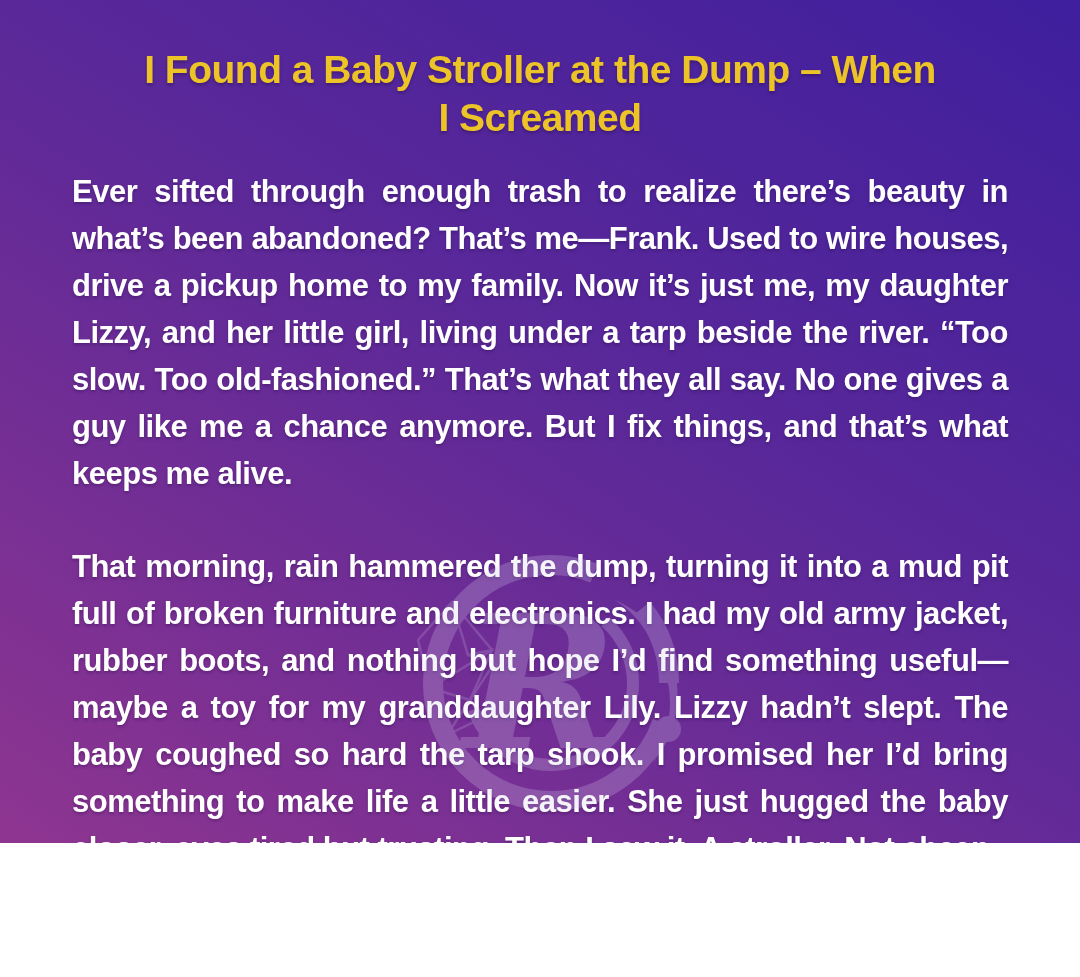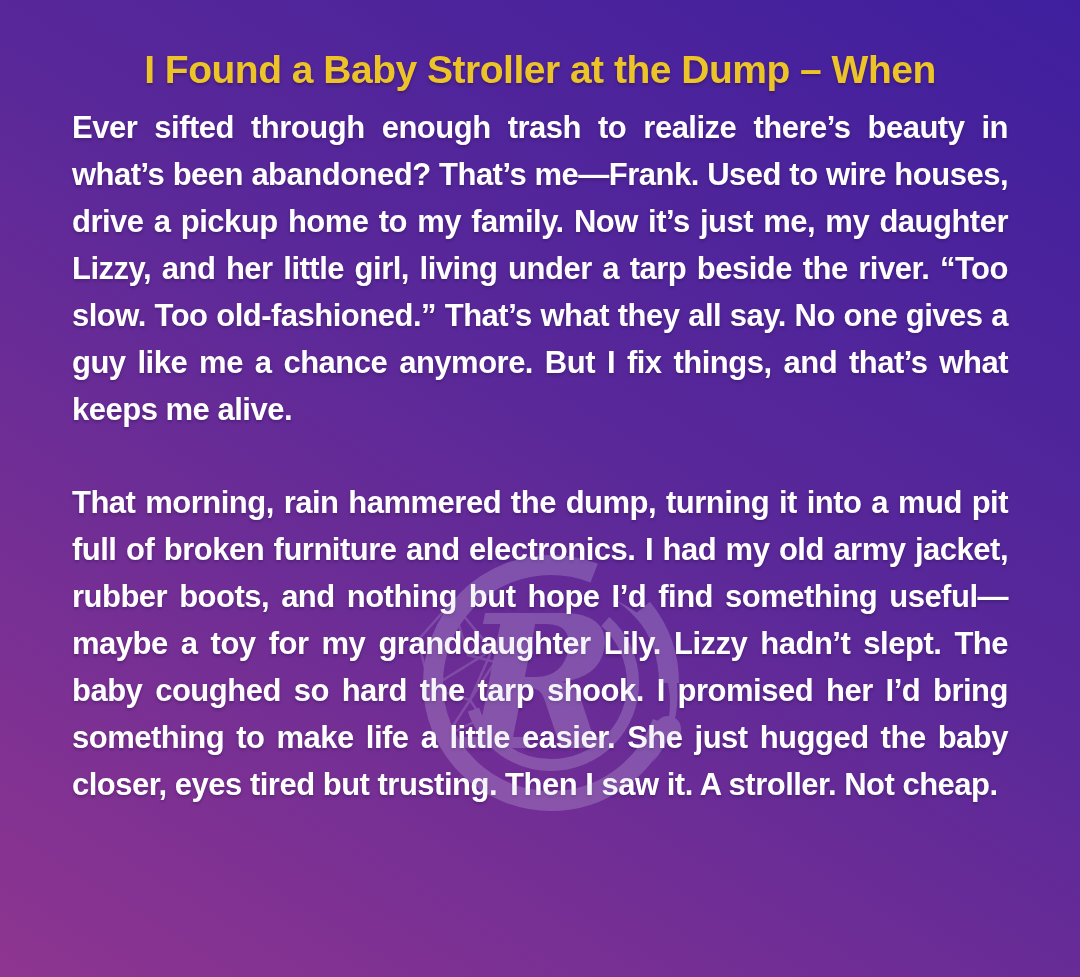--- a/index.html
+++ b/index.html
@@ -5,21 +5,21 @@
   html, body { margin: 0; padding: 0; }
   body {
     width: 1080px;
     height: 977px;
     overflow: hidden;
     font-family: "Liberation Sans", "DejaVu Sans", sans-serif;
   }
   .poster {
     position: relative;
     width: 1080px;
-    height: 977px;
+    height: 843px;
     background: linear-gradient(212deg,
       var(--bg-tr, #3f1f9e) 0%,
       #5a2899 45%,
       var(--bg-bl, #8e3590) 100%);
     overflow: hidden;
   }
   .content {
     position: relative;
     z-index: 2;
   }
@@ -32,21 +32,21 @@
     line-height: 48px;
     letter-spacing: -0.5px;
     color: var(--title-color, #edc428);
     text-shadow: 0 2px 3px rgba(40, 15, 70, 0.45);
   }
   .title .tline {
     display: block;
     white-space: nowrap;
   }
   .story {
-    margin: 10px 72px 0;
+    margin: 26px 72px 0;
   }
   .story p {
     margin: 0;
     font-weight: bold;
     font-stretch: condensed;
     font-size: 31px;
     line-height: 47px;
     letter-spacing: -0.5px;
     text-align: justify;
     color: var(--body-color, #ffffff);
@@ -66,20 +66,21 @@
   }
 </style>
 </head>
 <body>
 
 <div class="poster">
 
   <div class="content">
     <h1 class="title">
       <span class="tline">I Found a Baby Stroller at the Dump – When</span>
+      <span class="tline">I Screamed</span>
     </h1>
 
     <div class="story">
       <p>Ever sifted through enough trash to realize there’s beauty in what’s been abandoned? That’s me—Frank. Used to wire houses, drive a pickup home to my family. Now it’s just me, my daughter Lizzy, and her little girl, living under a tarp beside the river. “Too slow. Too old-fashioned.” That’s what they all say. No one gives a guy like me a chance anymore. But I fix things, and that’s what keeps me alive.</p>
       <p>That morning, rain hammered the dump, turning it into a mud pit full of broken furniture and electronics. I had my old army jacket, rubber boots, and nothing but hope I’d find something useful—maybe a toy for my granddaughter Lily. Lizzy hadn’t slept. The baby coughed so hard the tarp shook. I promised her I’d bring something to make life a little easier. She just hugged the baby closer, eyes tired but trusting. Then I saw it. A stroller. Not cheap.</p>
     </div>
   </div>
 
   <svg class="watermark" viewBox="0 0 1080 977" xmlns="http://www.w3.org/2000/svg" aria-hidden="true">
     <g opacity="0.24">

